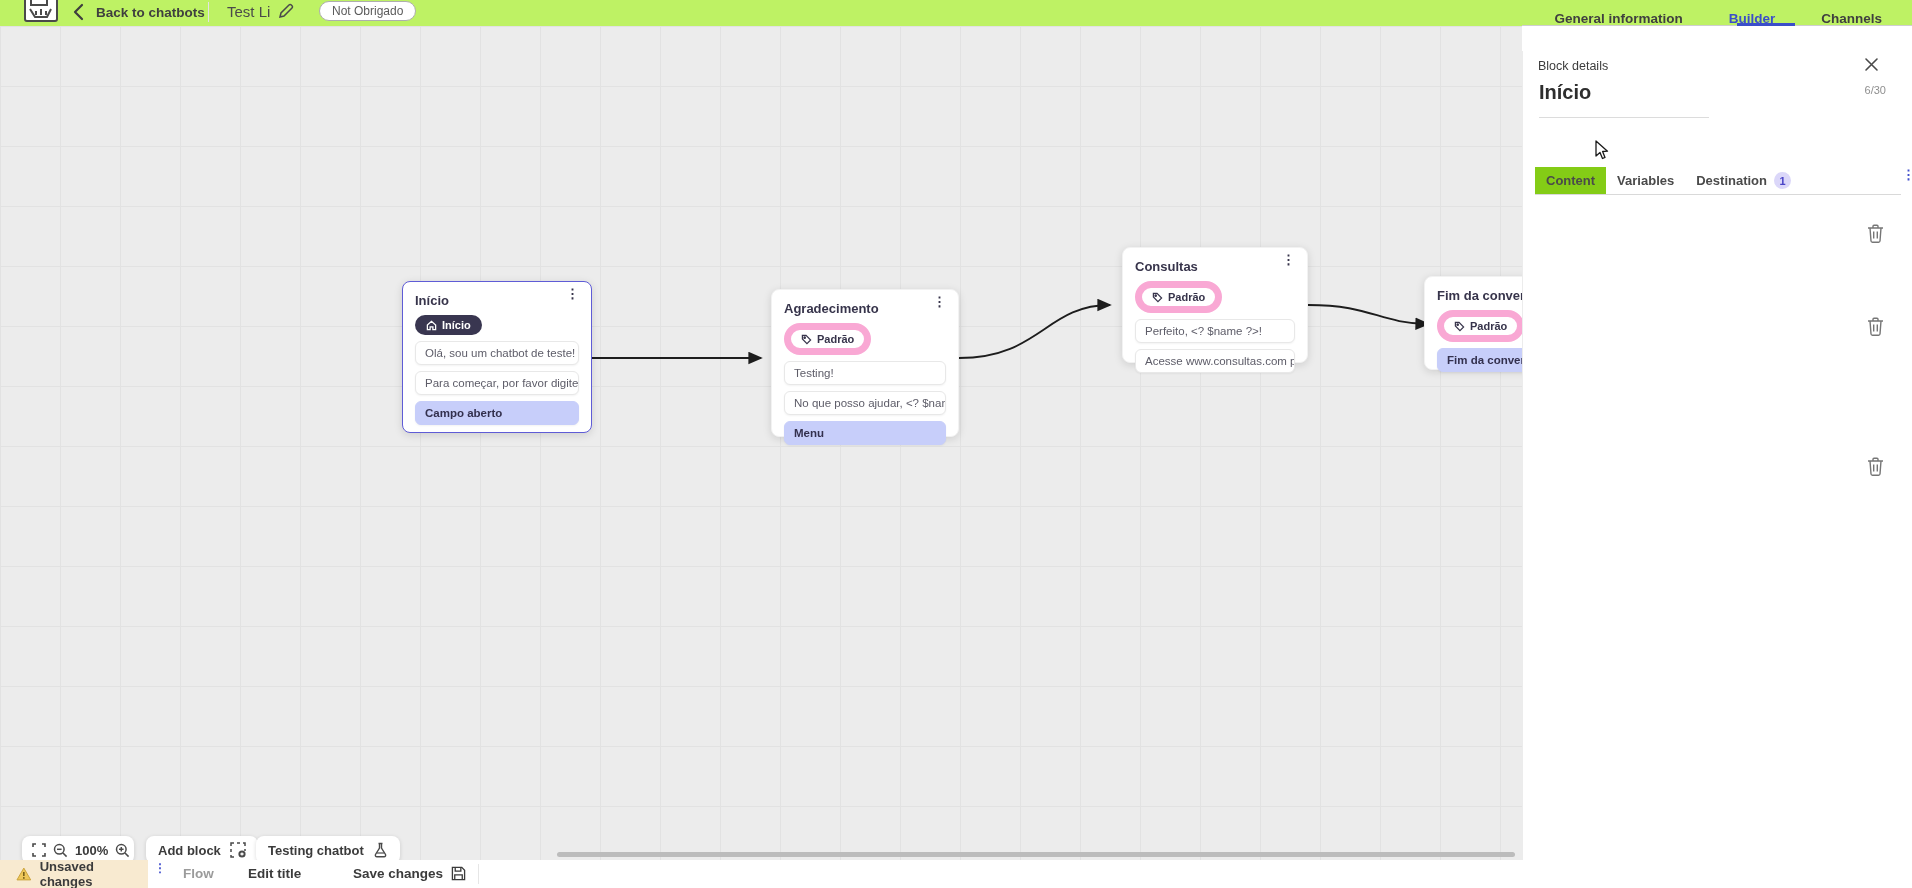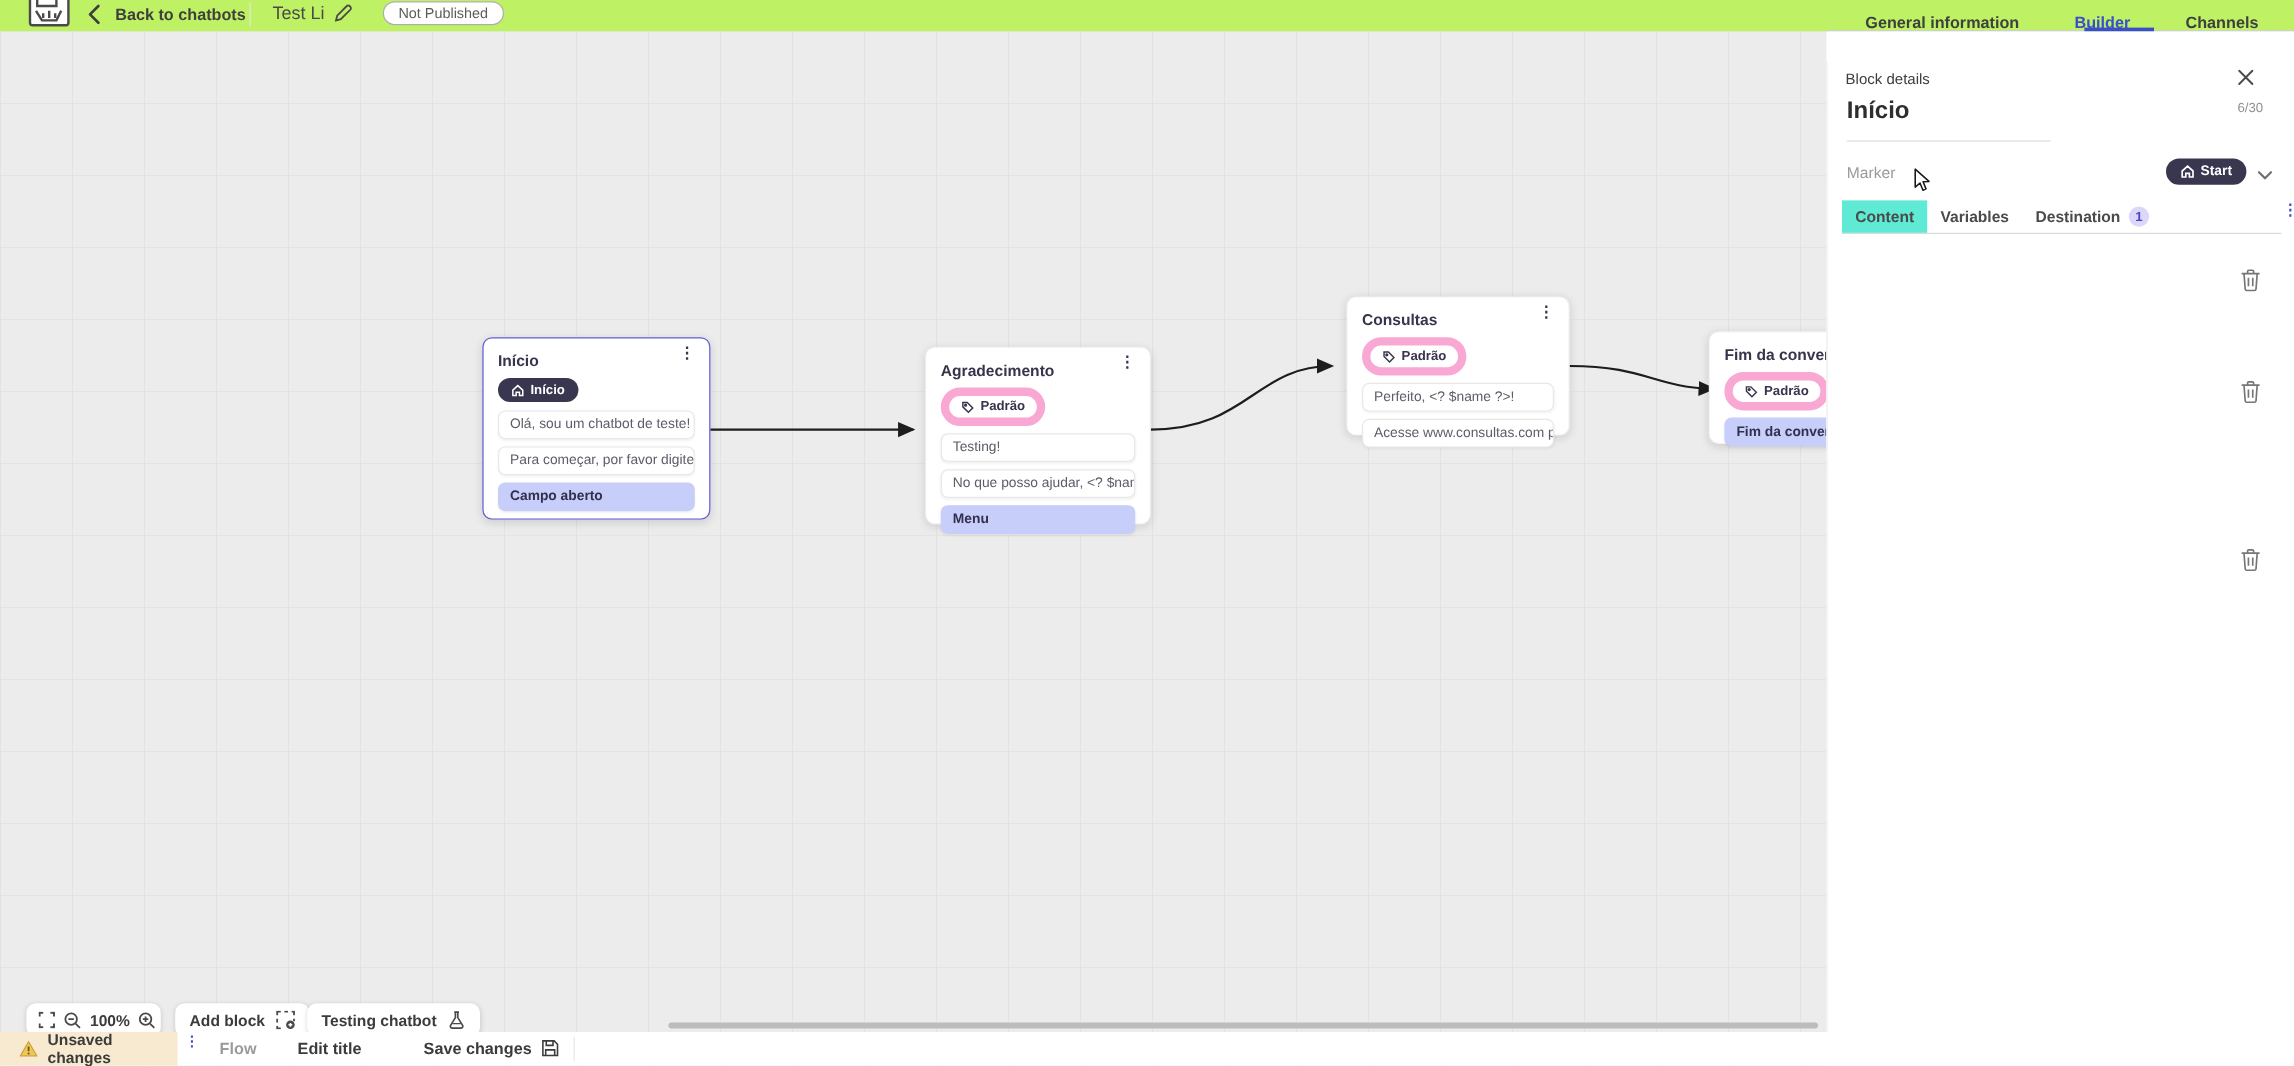--- a/index.html
+++ b/index.html
@@ -51,21 +51,21 @@
   .panel-title { position:absolute; left:16px; top:30px; font-size:20px; font-weight:700; color:#2e2e2e; }
   .panel-count { position:absolute; right:26px; top:33px; font-size:11px; color:#8f8f8f; }
   .panel-title-underline { position:absolute; left:16px; top:66px; width:170px; height:1px; background:#dcdcdc; }
   .marker-row { position:absolute; left:16px; right:18px; top:81px; height:24px; }
   .marker-label { position:absolute; left:0; top:4px; font-size:13px; color:#9a9a9a; }
   .marker-pill { position:absolute; right:22px; top:0; display:inline-flex; align-items:center; gap:5px; background:#393650; color:#fff; border-radius:999px; font-size:11.5px; font-weight:700; padding:5px 12px; cursor:pointer; }
   .marker-chevron { position:absolute; right:0; top:6px; color:#6f6f6f; }
 
   .panel-tabs { position:absolute; left:12px; top:116px; width:366px; height:28px; border-bottom:1px solid #d9d9d9; display:flex; align-items:stretch; }
   .panel-tab { display:flex; align-items:center; gap:7px; padding:0 11px; font-size:13px; font-weight:700; color:#4a4a4a; cursor:pointer; }
-  .panel-tab.active { background:#5eead4; }
+  .panel-tab.active { background:#84cc16; }
   .tab-badge { width:17px; height:17px; border-radius:50%; background:#dbd7f9; color:#4b44c7; font-size:11px; font-weight:700; display:flex; align-items:center; justify-content:center; }
   .panel-kebab { position:absolute; right:-14px; top:5px; color:#4250ce; font-size:13px; line-height:5px; font-weight:700; text-align:center; cursor:pointer; }
   .cursor-glyph { position:absolute; left:1592px; top:140px; z-index:40; pointer-events:none; }
   .trash { position:absolute; right:28px; width:17px; height:19px; color:#767676; cursor:pointer; }
 
   
   #bottom-bar { position:absolute; left:0; top:860px; width:1912px; height:28px; background:#fff; z-index:25; }
   .unsaved-seg { position:absolute; left:0; top:0; width:148px; height:28px; background:#f8ead0; display:flex; align-items:center; gap:8px; padding-left:16px; }
   .unsaved-label { font-size:13px; font-weight:700; color:#3b3b3b; }
   .bb-kebab { position:absolute; left:154px; top:6px; color:#4250ce; font-size:12px; line-height:5px; font-weight:700; cursor:pointer; }
@@ -92,21 +92,21 @@
       </svg>
   </div>
   <div class="back-label">Back to chatbots</div>
   <div class="tb-divider"></div>
   <div class="doc-title">Test Li</div>
   <div class="pencil-icon-top">
     <svg width="16" height="16" viewBox="0 0 16 16" fill="none" stroke="#4a4a4a" stroke-width="1.5" stroke-linecap="round">
         <path d="M2 14 l1-4 L11 2 a1.6 1.6 0 0 1 2.3 0 l0.7 0.7 a1.6 1.6 0 0 1 0 2.3 L6 13 z"></path>
       </svg>
   </div>
-  <div class="status-pill">Not Published</div>
+  <div class="status-pill">Not Obrigado</div>
   <div class="top-tabs">
     <div class="top-tab">General information</div>
     <div class="top-tab active">Builder</div>
     <div class="top-tab">Channels</div>
   </div>
   <div class="tabs-underline"></div>
   <div class="tabs-underline-blue"></div>
 </div>
 
 <div id="canvas">
@@ -234,34 +234,20 @@
     <div class="panel-close">
       <svg width="15" height="15" viewBox="0 0 15 15" stroke="#4a4a4a" stroke-width="1.6" stroke-linecap="round">
           <path d="M2 2 L13 13 M13 2 L2 13"></path>
         </svg>
     </div>
   </div>
   <div class="panel-title">Início</div>
   <div class="panel-count">6/30</div>
   <div class="panel-title-underline"></div>
 
-  <div class="marker-row">
-    <div class="marker-label">Marker</div>
-    <div class="marker-pill">
-      <svg width="12" height="12" viewBox="0 0 12 12" fill="none" stroke="#fff" stroke-width="1.4">
-          <path d="M1.5 5.5 L6 1.5 L10.5 5.5 V10.5 H7.5 V7.5 H4.5 V10.5 H1.5 z"></path>
-        </svg>
-      <span>Start</span>
-    </div>
-    <div class="marker-chevron">
-      <svg width="13" height="9" viewBox="0 0 13 9" fill="none" stroke="#6f6f6f" stroke-width="1.8" stroke-linecap="round">
-          <path d="M1.5 1.5 L6.5 6.5 L11.5 1.5"></path>
-        </svg>
-    </div>
-  </div>
 
   <div class="panel-tabs">
     <div class="panel-tab active">
       <span>Content</span>
     </div>
     <div class="panel-tab">
       <span>Variables</span>
     </div>
     <div class="panel-tab">
       <span>Destination</span>

